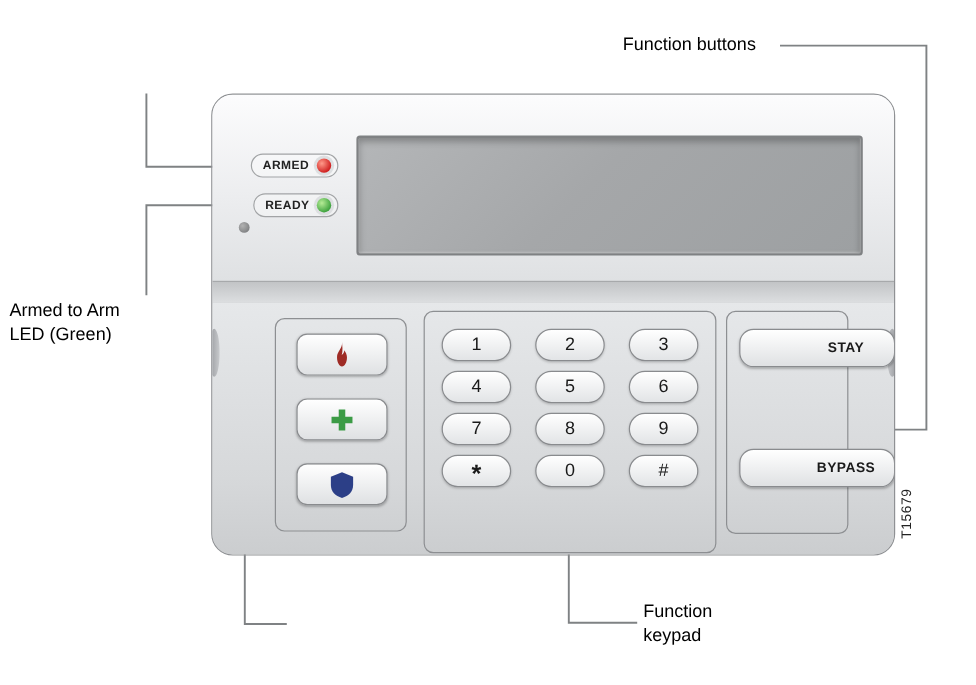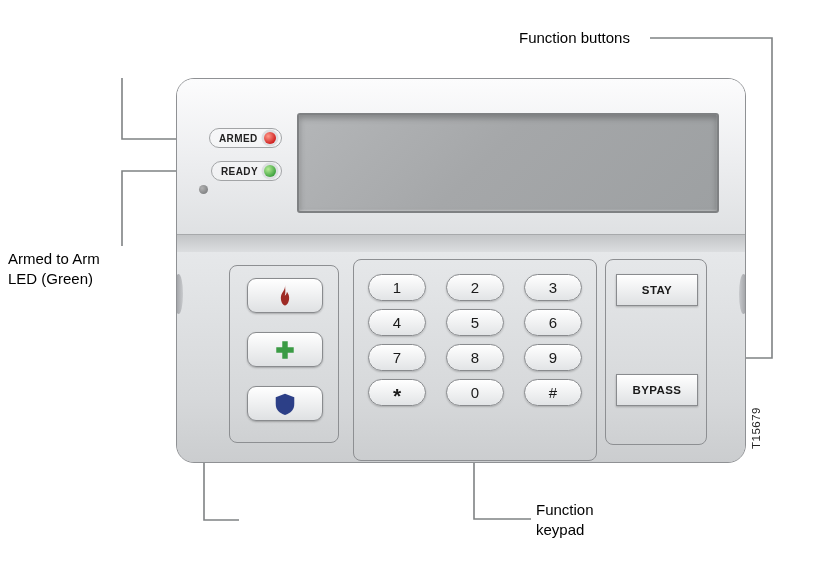--- a/index.html
+++ b/index.html
@@ -70,25 +70,25 @@
   .em-btn.b1{top:12px}.em-btn.b2{top:66px}.em-btn.b3{top:120px}
   .num-key{
     border-radius:14px;background:linear-gradient(180deg,#ffffff,#e2e4e6);
     border:1px solid #898b8e;box-shadow:0 1px 2px rgba(0,0,0,.2);
     display:flex;align-items:center;justify-content:center;
     font-size:15px;color:#1a1a1a;
   }
   .num-key.key-star{font-size:21px;font-weight:bold;}
   .num-key.key-star span{transform:translateY(3px);}
   .fn-btn{
-    position:absolute;left:10px;width:80px;height:30px;border-radius:0;
+    position:absolute;left:10px;width:80px;height:30px;border-radius:12px;
     background:linear-gradient(180deg,#ffffff,#dfe1e3);
     border:1px solid #898b8e;box-shadow:0 1px 2px rgba(0,0,0,.25);
     display:flex;align-items:center;justify-content:center;
-    font-size:11.5px;font-weight:bold;letter-spacing:.4px;color:#1a1a1a;
+    font-size:11.5px;font-weight:bold;letter-spacing:.4px;color:#1a1a1a;padding-left:48px;
   }
   .fn-btn.b1{top:14px}.fn-btn.b2{top:67px}.fn-btn.b3{top:114px}
 </style>
 </head>
 <body>
 
 <div class="canvas">
 
   <svg class="lines-overlay" viewBox="0 0 813 571">
     <polyline points="122,78 122,139 206,139"></polyline>

